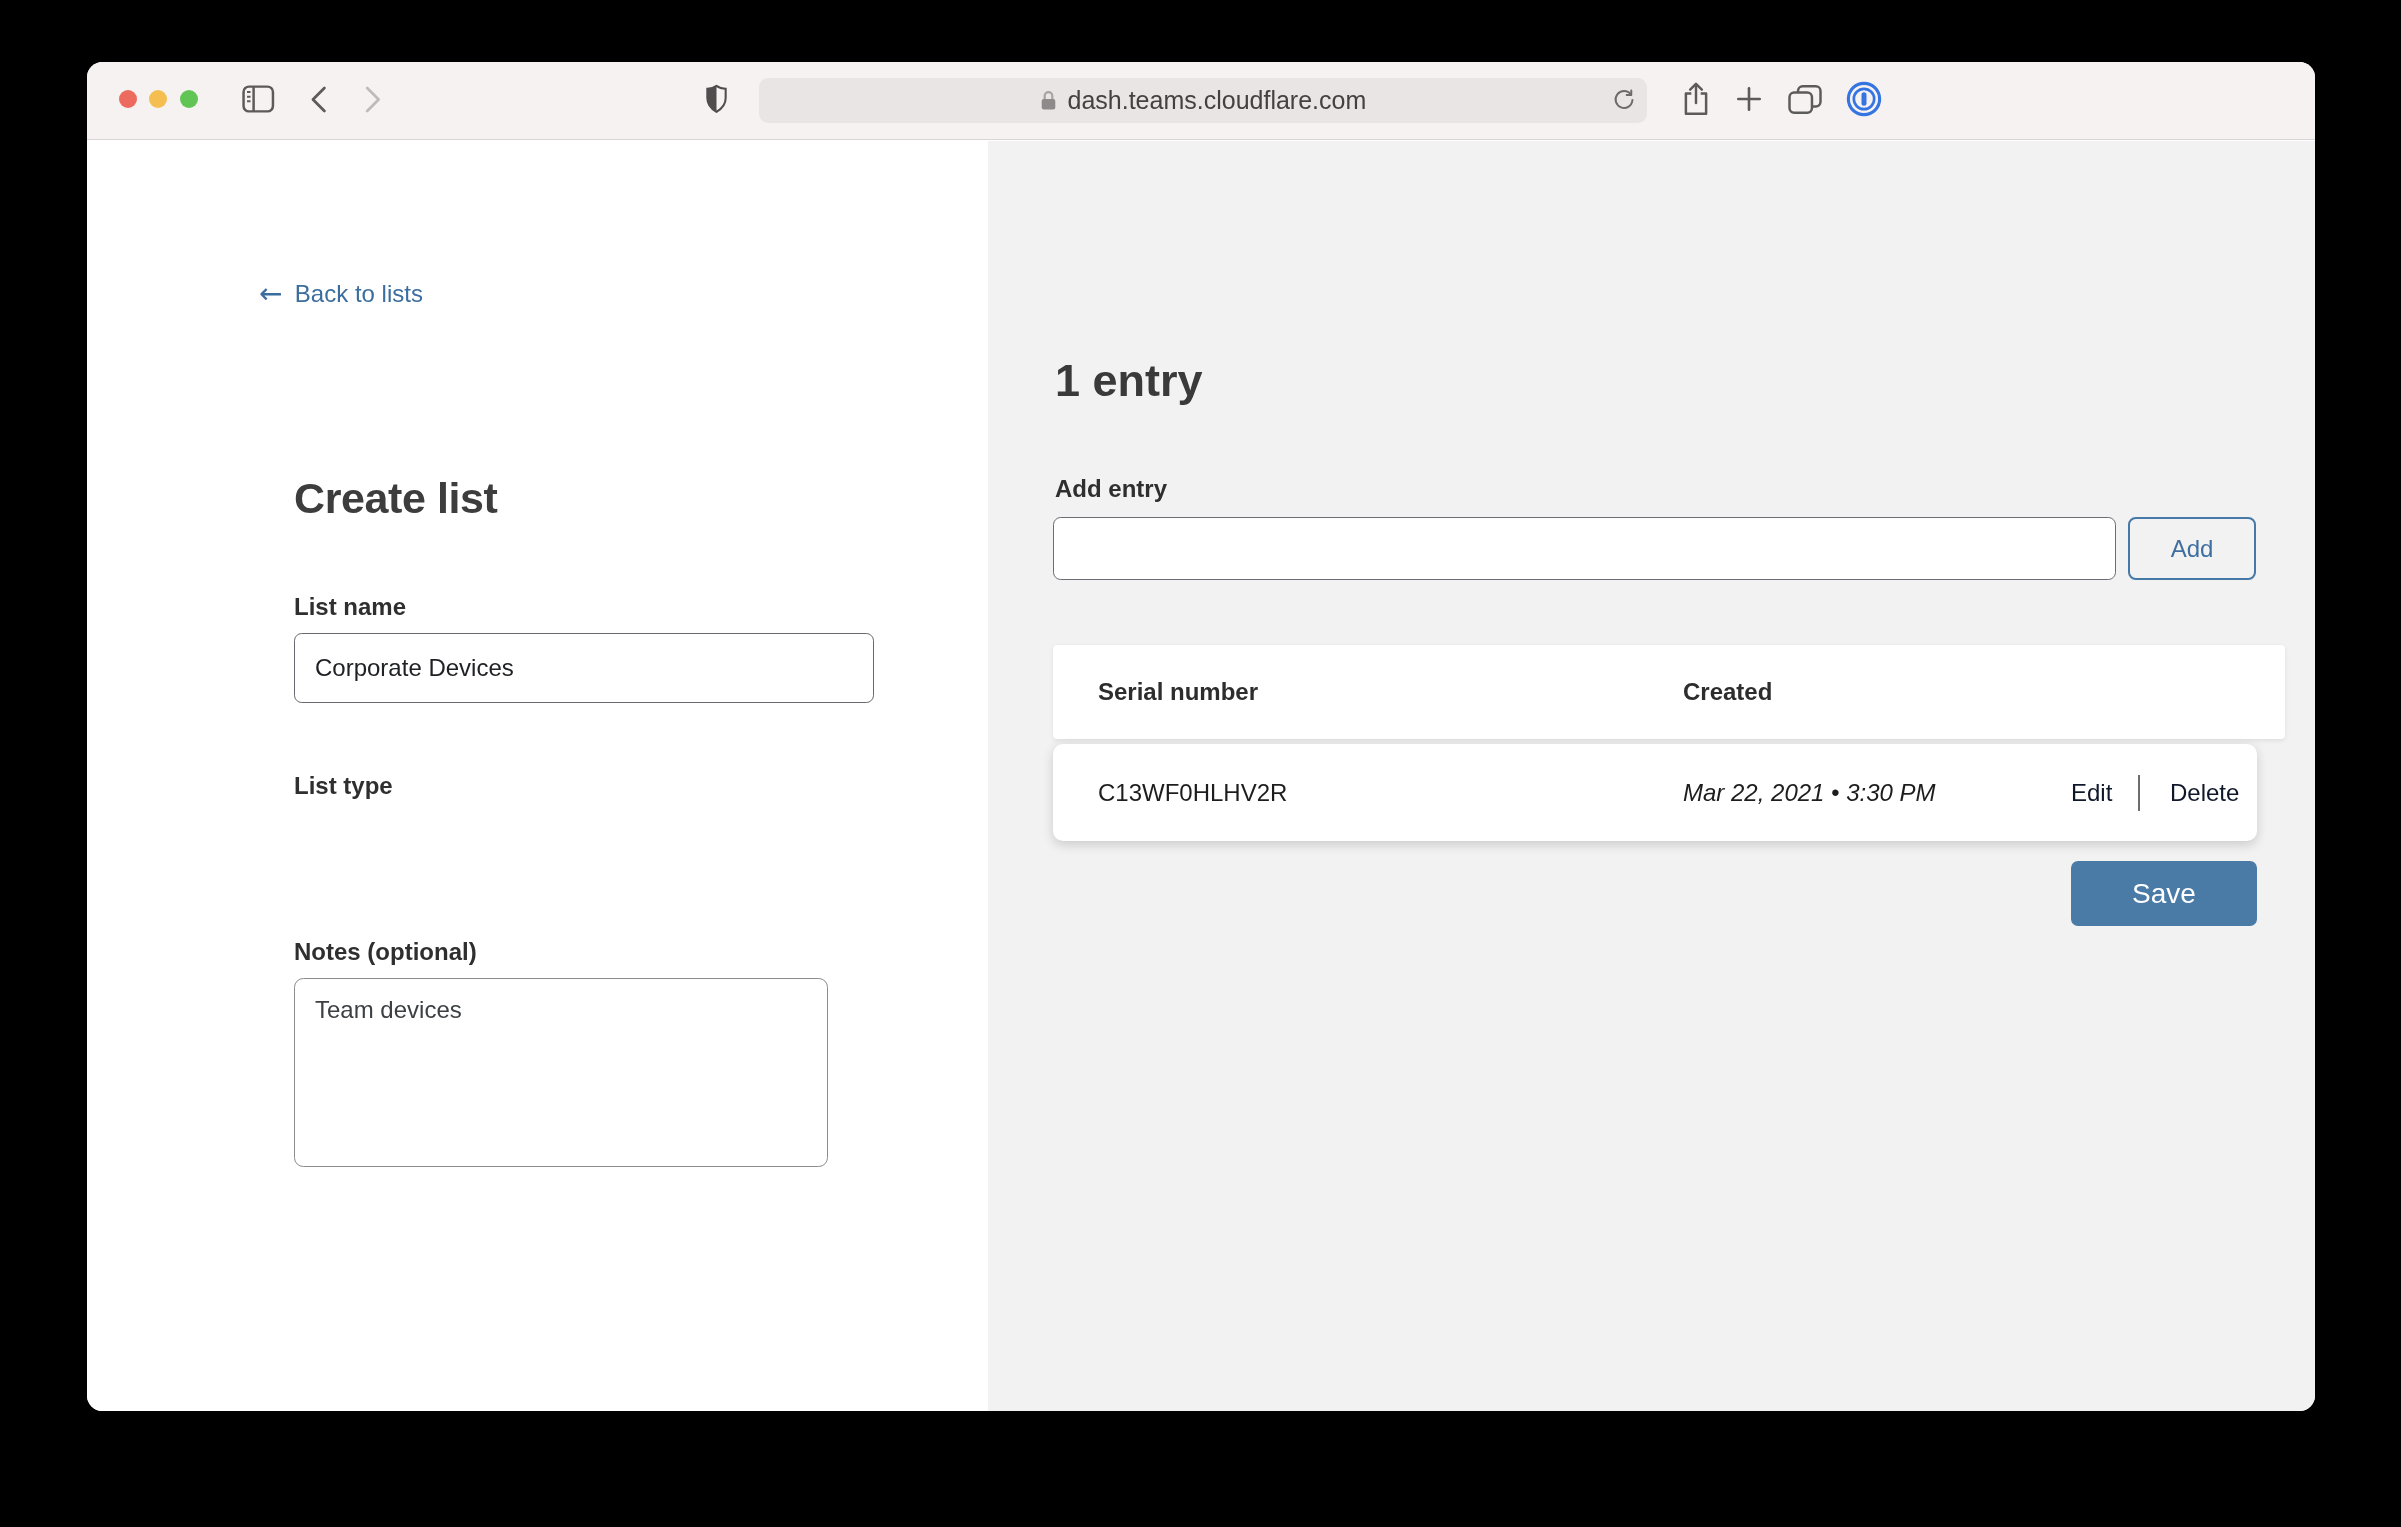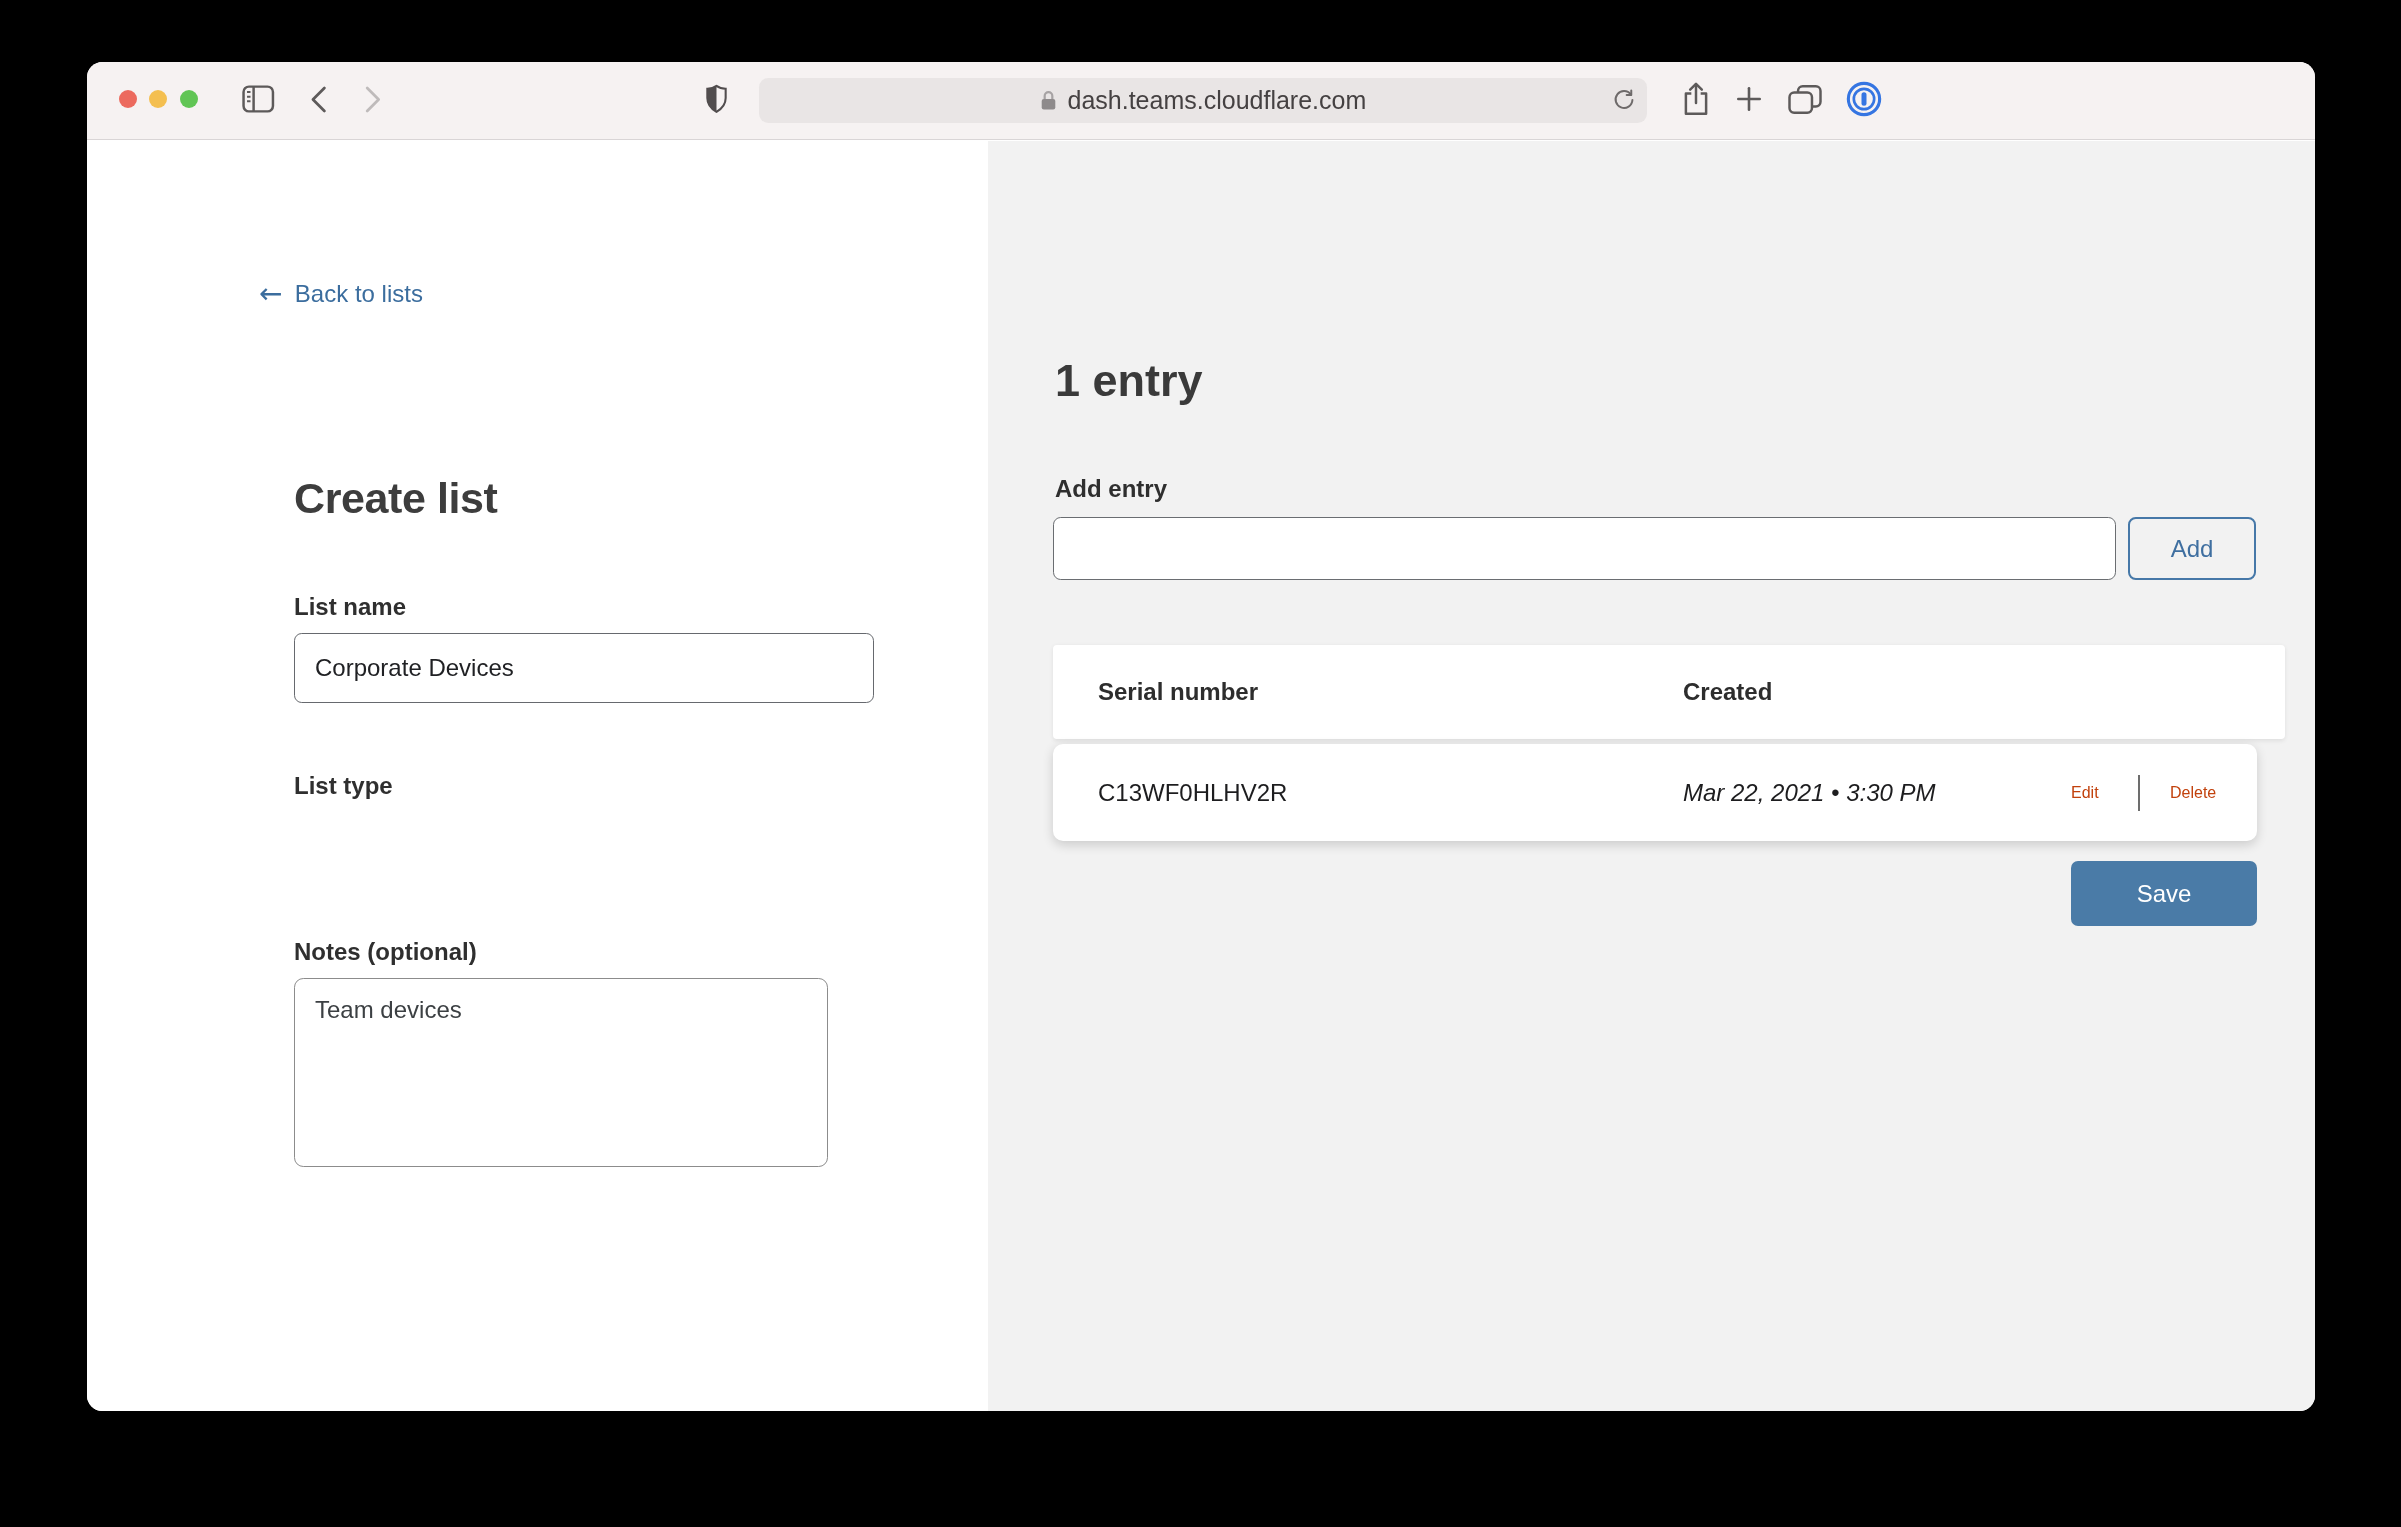--- a/index.html
+++ b/index.html
@@ -76,28 +76,28 @@
   .tbl-header .th{position:absolute;top:0;height:94px;line-height:94px;font-size:24px;font-weight:700;color:#2d2d2d;}
   .th-serial{left:45px;}
   .th-created{left:630px;}
   .tbl-row{
     position:absolute;left:65px;top:603px;width:1204px;height:97px;background:#fff;
     border-radius:10px;box-shadow:0 3.9px 10.8px rgba(0,0,0,0.16);
   }
   .tbl-row .cell{position:absolute;top:0;height:97px;line-height:97px;font-size:24px;color:#1d1d1f;}
   .cell-serial{left:45px;}
   .cell-created{left:630px;font-style:italic;}
-  .row-action{position:absolute;top:0;height:116px;line-height:97px;font-size:16px;color:#c2410c;cursor:pointer;text-decoration:none;}
+  .row-action{position:absolute;top:0;height:116px;line-height:97px;font-size:24px;color:#0f172a;cursor:pointer;text-decoration:none;}
   .act-edit{left:1018px;}
   .act-delete{left:1117px;}
   .act-divider{position:absolute;left:1085px;top:31px;width:1.5px;height:36px;background:#6d6d6d;}
   .save-btn{
     position:absolute;left:1083px;top:720px;width:186px;height:65px;
     background:#4a7ba7;border:none;border-radius:7px;color:#fff;
-    font-size:24px;font-family:inherit;cursor:pointer;
+    font-size:28px;font-family:inherit;cursor:pointer;
   }
   svg{display:block;}
 </style>
 </head>
 <body>
 
 <div class="window">
 
   <div class="toolbar">
     <div class="traffic">

